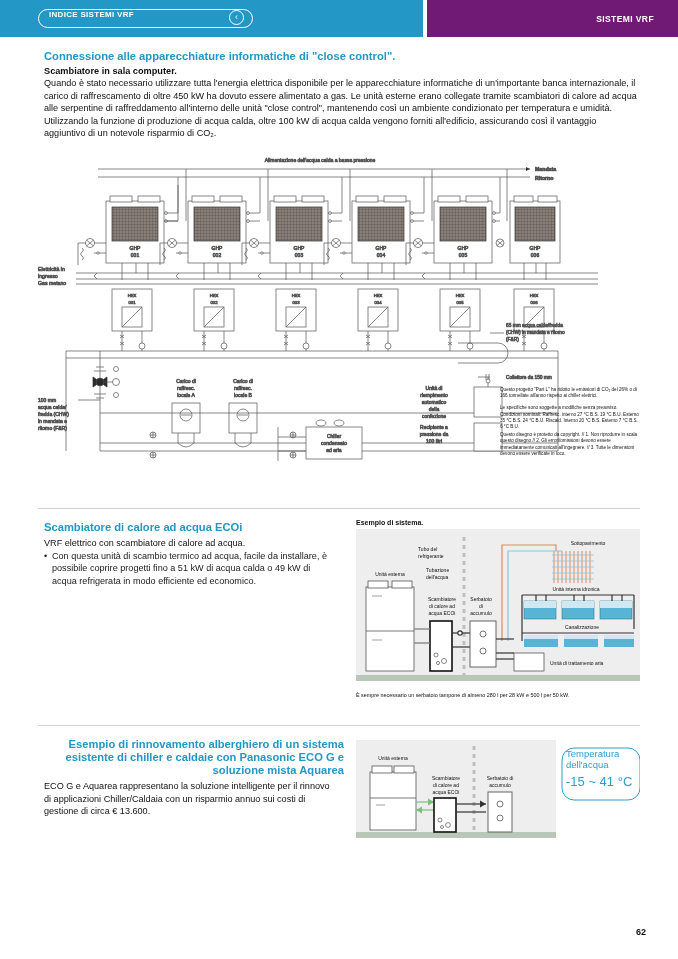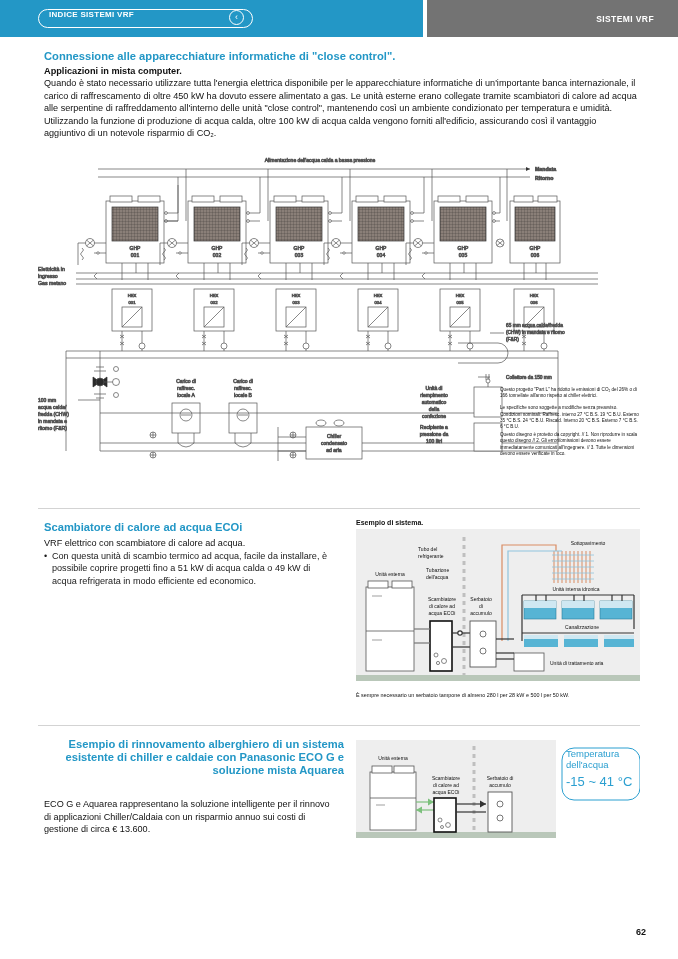--- a/index.html
+++ b/index.html
@@ -24,21 +24,21 @@
   }
   .header-left {
     width: 423px; height: 37px;
     background: #2397c6;
     display: flex; align-items: center;
     padding-left: 38px;
   }
   .header-gap { width: 4px; background:#ffffff; height:37px; }
   .header-right {
     flex: 1; height: 37px;
-    background: #737373;
+    background: #701a75;
     display: flex; align-items: center; justify-content: flex-end;
     padding-right: 24px;
   }
   .indice-pill {
     width: 215px; height: 19px;
     border: 1.2px solid #ffffff;
     border-radius: 10px;
     display: flex; align-items: flex-start; justify-content: space-between;
     padding: 0 8px 0 10px;
   }
@@ -109,21 +109,21 @@
     position: absolute; left: 356px; top: 529px;
     width: 284px; height: 160px;
   }
   #ecoi-note {
     position: absolute; left: 356px; top: 692px;
     width: 290px; font-size: 5.4px; color: #111;
   }
 
   
   #hotel-title { left: 44px; top: 738px; width: 300px; line-height: 13px; text-align: right; }
-  #hotel-block { left: 44px; top: 780px; width: 290px; margin-top: 18px; }
+  #hotel-block { left: 44px; top: 780px; width: 290px; }
   #hotel-fig {
     position: absolute; left: 356px; top: 740px;
     width: 284px; height: 105px;
   }
 
   
   #pageno {
     position: absolute; right: 32px; bottom: 22px;
     font-size: 9px; font-weight: bold; color: #111;
   }
@@ -142,21 +142,21 @@
     </div>
   </div>
   <div class="header-gap"></div>
   <div class="header-right">
     <span class="lbl">SISTEMI VRF</span>
   </div>
 </div>
 
 <div class="sec-title" id="intro-title">Connessione alle apparecchiature informatiche di "close control".</div>
 <div class="body-wrap" id="intro-block">
-  <p class="sub-title">Applicazioni in mista computer.</p>
+  <p class="sub-title">Scambiatore in sala computer.</p>
   <p class="para">Quando è stato necessario utilizzare tutta l'energia elettrica disponibile per le apparecchiature informatiche di un'importante banca internazionale, il carico di raffrescamento di oltre 450 kW ha dovuto essere alimentato a gas. Le unità esterne erano collegate tramite scambiatori di calore ad acqua alle serpentine di raffreddamento all'interno delle unità "close control", mantenendo così un ambiente condizionato per temperatura e umidità. Utilizzando la funzione di produzione di acqua calda, oltre 100 kW di acqua calda vengono forniti all'edificio, assicurando così il vantaggio aggiuntivo di un notevole risparmio di CO₂.</p>
 </div>
 
 <div id="schematic">
 <svg width="602" height="345" viewBox="0 0 602 345" xmlns="http://www.w3.org/2000/svg">
   <defs>
     <marker id="arrEnd" markerWidth="7" markerHeight="7" refX="6" refY="3" orient="auto">
       <path d="M0,0 L6,3 L0,6 z" fill="#333"></path>
     </marker>
     <pattern id="coilPat" width="3" height="3" patternUnits="userSpaceOnUse">

